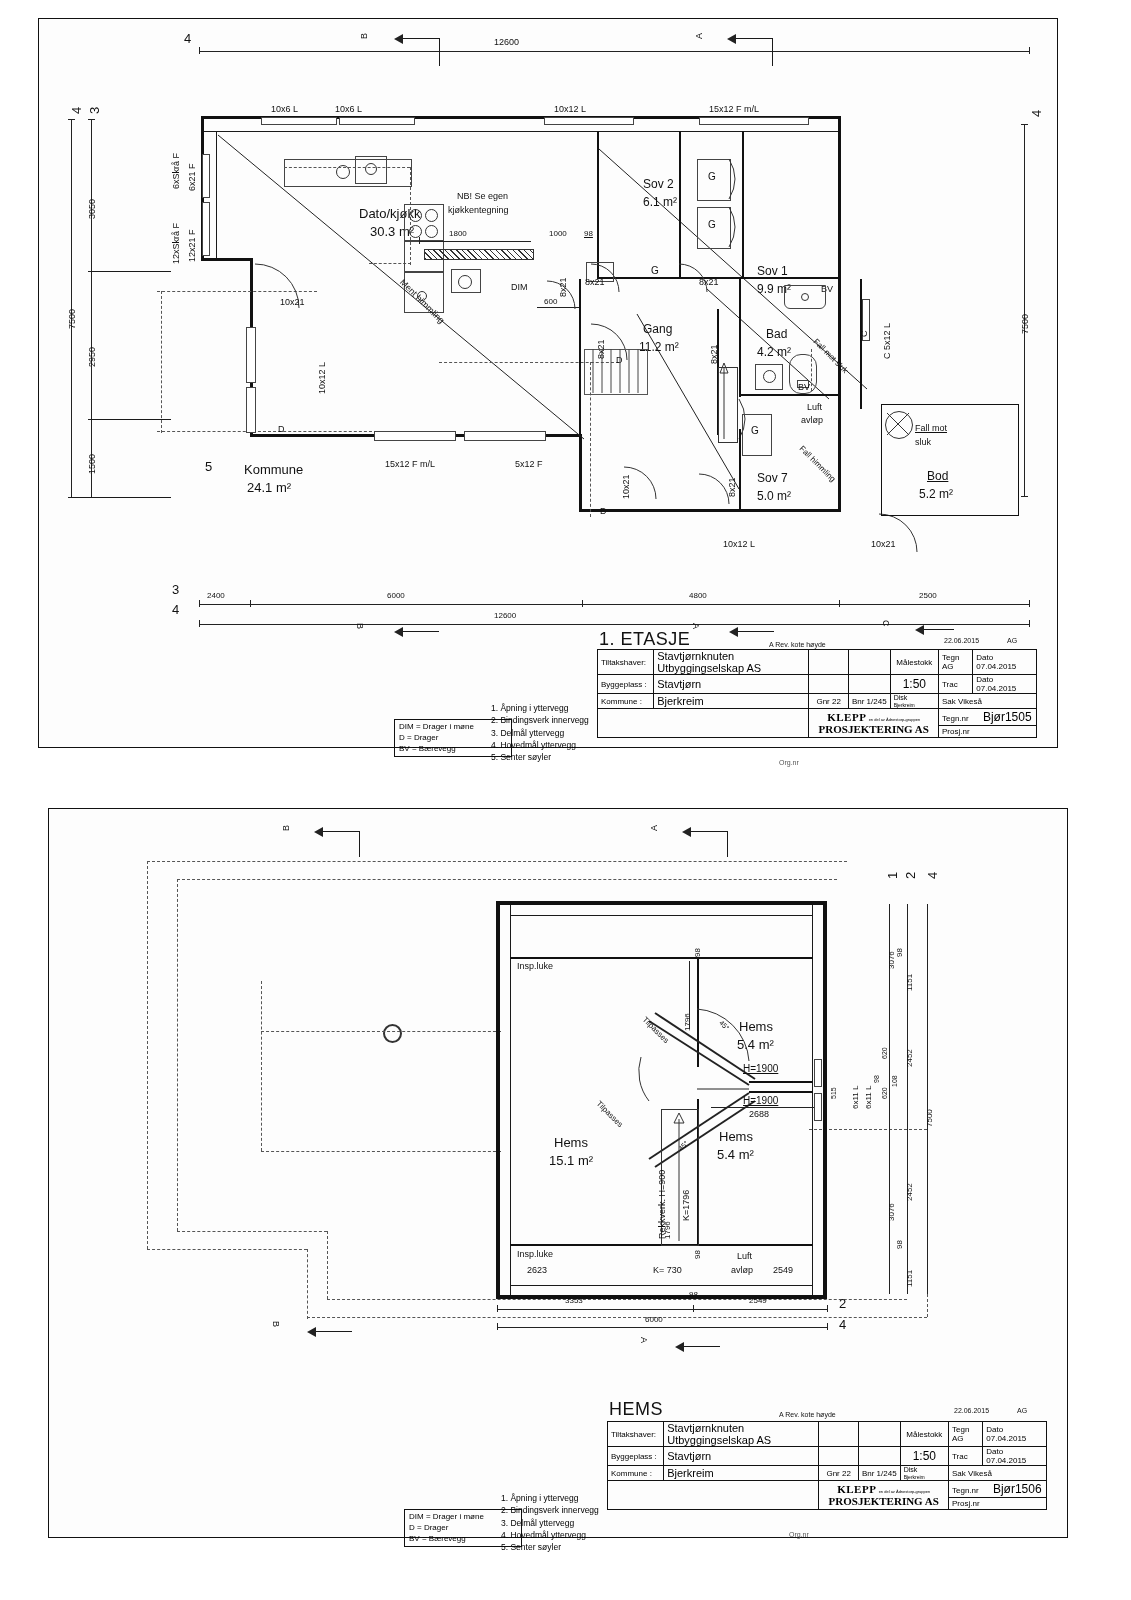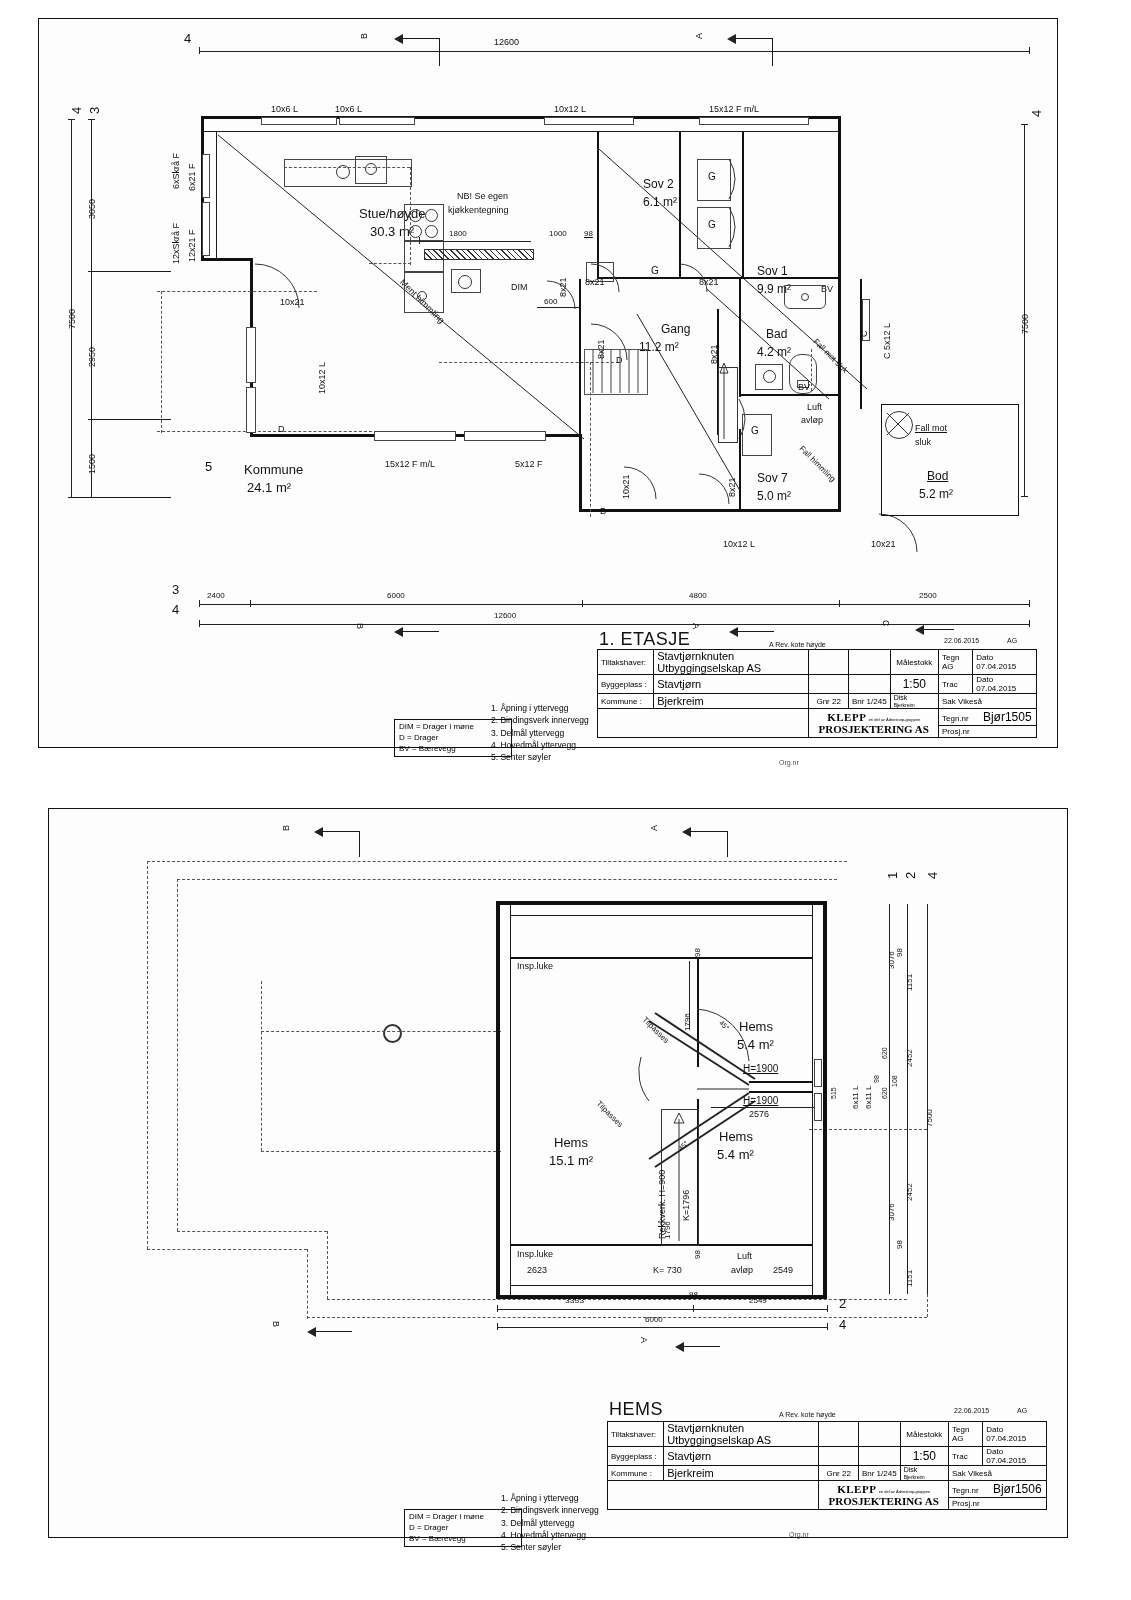--- a/index.html
+++ b/index.html
@@ -123,21 +123,21 @@
   <div class="wall" style="left:799px;top:372px;width:3px;height:121px;"></div>
 
   <div class="cab" style="left:222px;top:98px;width:74px;height:6px;background:#fff;"></div>
   <div class="cab" style="left:300px;top:98px;width:74px;height:6px;background:#fff;"></div>
   <div class="cab" style="left:505px;top:98px;width:88px;height:6px;background:#fff;"></div>
   <div class="cab" style="left:660px;top:98px;width:108px;height:6px;background:#fff;"></div>
 
   <div class="cab" style="left:163px;top:135px;width:6px;height:42px;background:#fff;"></div>
   <div class="cab" style="left:163px;top:183px;width:6px;height:52px;background:#fff;"></div>
 
-  <div class="t t13" style="left:320px;top:187px;">Stue/høyde</div>
+  <div class="t t13" style="left:320px;top:187px;">Dato/kjøkk</div>
   <div class="t t13" style="left:331px;top:205px;">30.3 m²</div>
 
   <div class="cab" style="left:245px;top:140px;width:126px;height:26px;"></div>
   <div class="circ" style="left:297px;top:146px;width:12px;height:12px;"></div>
   <div class="cab" style="left:316px;top:137px;width:30px;height:26px;"></div>
   <div class="circ" style="left:326px;top:144px;width:10px;height:10px;"></div>
   <div class="dashl" style="left:245px;top:148px;width:126px;"></div>
   <div class="dashv" style="left:371px;top:148px;height:98px;"></div>
   <div class="dashl" style="left:330px;top:244px;width:42px;"></div>
 
@@ -214,21 +214,21 @@
   <div class="t t9" style="left:660px;top:258px;">8x21</div>
 
   <div class="wall" style="left:703px;top:112px;width:2px;height:148px;"></div>
   <div class="wall" style="left:703px;top:258px;width:96px;height:2px;"></div>
   <div class="t t12" style="left:718px;top:245px;">Sov 1</div>
   <div class="t t12" style="left:718px;top:263px;">9.9 m²</div>
   <div class="t t9" style="left:782px;top:265px;">BV</div>
 
   <div class="wall" style="left:540px;top:260px;width:2px;height:156px;"></div>
   <div class="wall" style="left:678px;top:290px;width:2px;height:126px;"></div>
-  <div class="t t12" style="left:604px;top:303px;margin-left:18px;">Gang</div>
+  <div class="t t12" style="left:604px;top:303px;">Gang</div>
   <div class="t t12" style="left:600px;top:321px;">11.2 m²</div>
 
   <div class="thin" style="left:545px;top:330px;width:62px;height:44px;border-color:#555;"></div>
   <svg style="position:absolute;left:0;top:0;width:1018px;height:728px;pointer-events:none">
     <line x1="554" y1="330" x2="554" y2="374" stroke="#444" stroke-width="1"></line>
     <line x1="563" y1="330" x2="563" y2="374" stroke="#444" stroke-width="1"></line>
     <line x1="572" y1="330" x2="572" y2="374" stroke="#444" stroke-width="1"></line>
     <line x1="581" y1="330" x2="581" y2="374" stroke="#444" stroke-width="1"></line>
     <line x1="590" y1="330" x2="590" y2="374" stroke="#444" stroke-width="1"></line>
     <line x1="599" y1="330" x2="599" y2="374" stroke="#444" stroke-width="1"></line>
@@ -455,21 +455,21 @@
   <div class="t t7 rotm45" style="left:674px;top:210px;">45°</div>
   <div class="t t7 rot45" style="left:628px;top:338px;">45°</div>
 
   <div class="t t13" style="left:690px;top:210px;">Hems</div>
   <div class="t t13" style="left:688px;top:228px;">5.4 m²</div>
   <div class="t t10 und" style="left:694px;top:254px;">H=1900</div>
 
   <div class="t t13" style="left:670px;top:320px;">Hems</div>
   <div class="t t13" style="left:668px;top:338px;">5.4 m²</div>
   <div class="t t10 und" style="left:694px;top:286px;">H=1900</div>
-  <div class="t t9" style="left:700px;top:300px;">2576</div>
+  <div class="t t9" style="left:700px;top:300px;">2688</div>
   <div class="dimline" style="left:662px;top:298px;width:110px;"></div>
 
   <div class="t t13" style="left:505px;top:326px;">Hems</div>
   <div class="t t13" style="left:500px;top:344px;">15.1 m²</div>
 
   <div class="thin" style="left:612px;top:300px;width:36px;height:135px;border-color:#333;"></div>
   <div class="t t9 rot90" style="left:608px;top:430px;">Rekkverk. H=900</div>
   <div class="t t9 rot90" style="left:632px;top:412px;">K=1796</div>
   <svg style="position:absolute;left:0;top:0;width:1018px;height:728px;pointer-events:none">
     <line x1="630" y1="310" x2="630" y2="432" stroke="#333" stroke-width="1"></line>
@@ -515,21 +515,21 @@
   <div class="t t8 rot90" style="left:876px;top:318px;">7500</div>
   <div class="t t8 rot90" style="left:856px;top:392px;">2452</div>
   <div class="t t8 rot90" style="left:838px;top:412px;">3076</div>
   <div class="t t8 rot90" style="left:846px;top:440px;">98</div>
   <div class="t t8 rot90" style="left:856px;top:478px;">1151</div>
 
   <div class="dimline" style="left:448px;top:500px;width:330px;"></div>
   <div class="tick" style="left:448px;top:496px;"></div>
   <div class="tick" style="left:644px;top:496px;"></div>
   <div class="tick" style="left:778px;top:496px;"></div>
-  <div class="t t8" style="left:516px;top:487px;font-family:Liberation Mono, monospace;">3353</div>
+  <div class="t t8" style="left:516px;top:487px;">3353</div>
   <div class="t t8" style="left:640px;top:481px;">98</div>
   <div class="t t8" style="left:700px;top:487px;">2549</div>
   <div class="t t13" style="left:790px;top:487px;">2</div>
 
   <div class="dimline" style="left:448px;top:518px;width:330px;"></div>
   <div class="tick" style="left:448px;top:514px;"></div>
   <div class="tick" style="left:778px;top:514px;"></div>
   <div class="t t8" style="left:596px;top:506px;">6000</div>
   <div class="t t13" style="left:790px;top:508px;">4</div>
 

